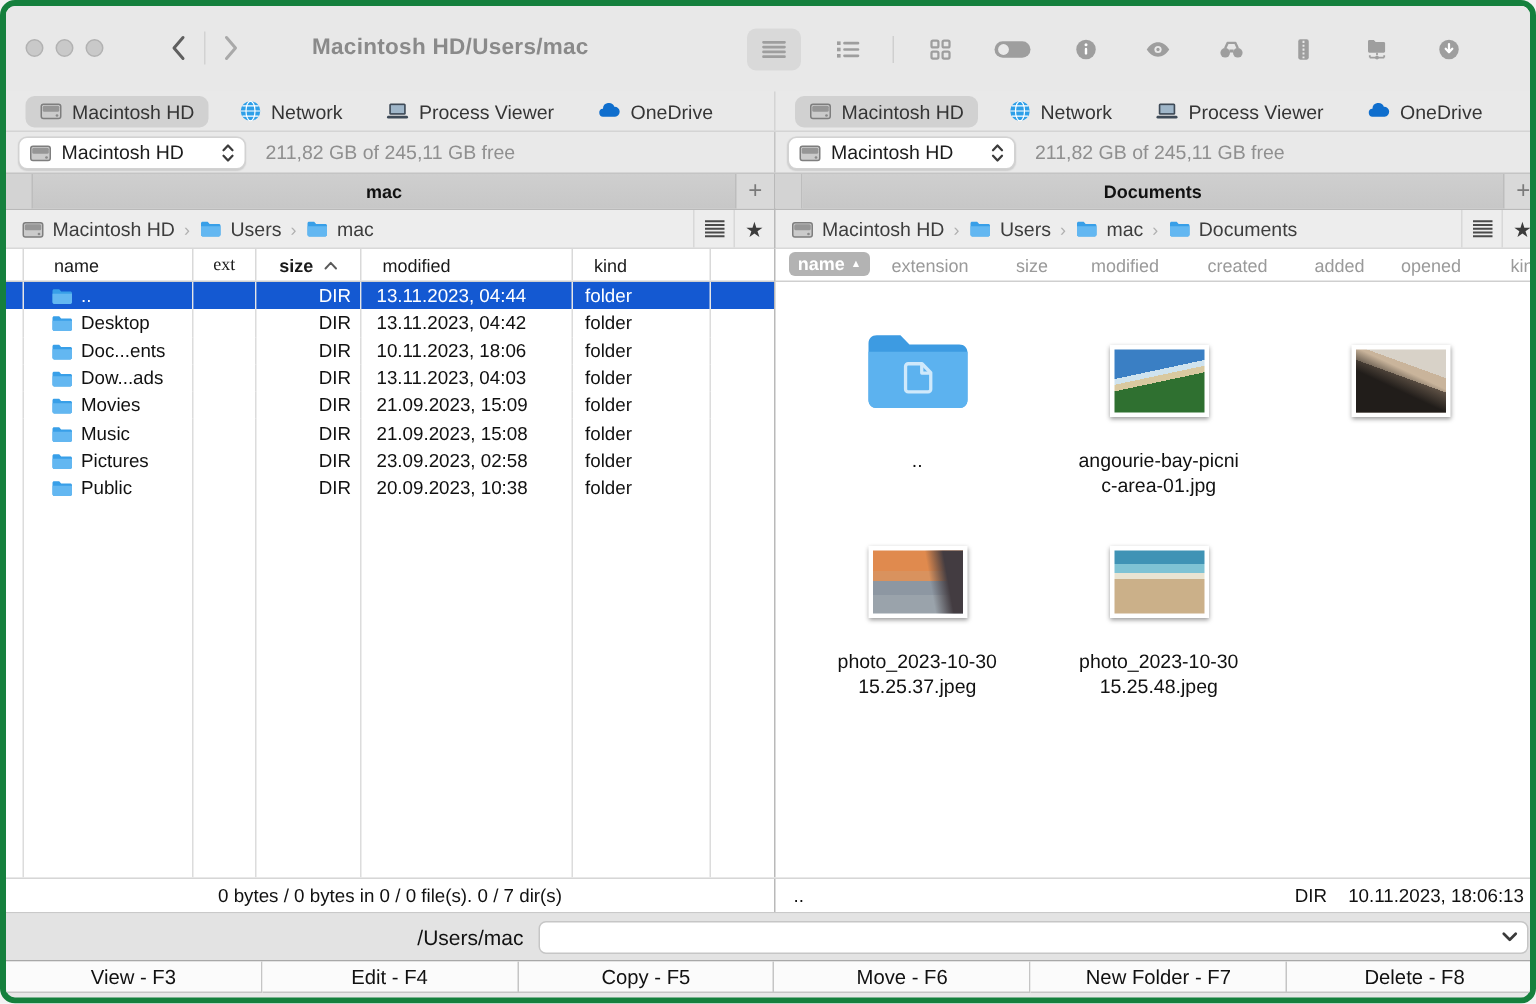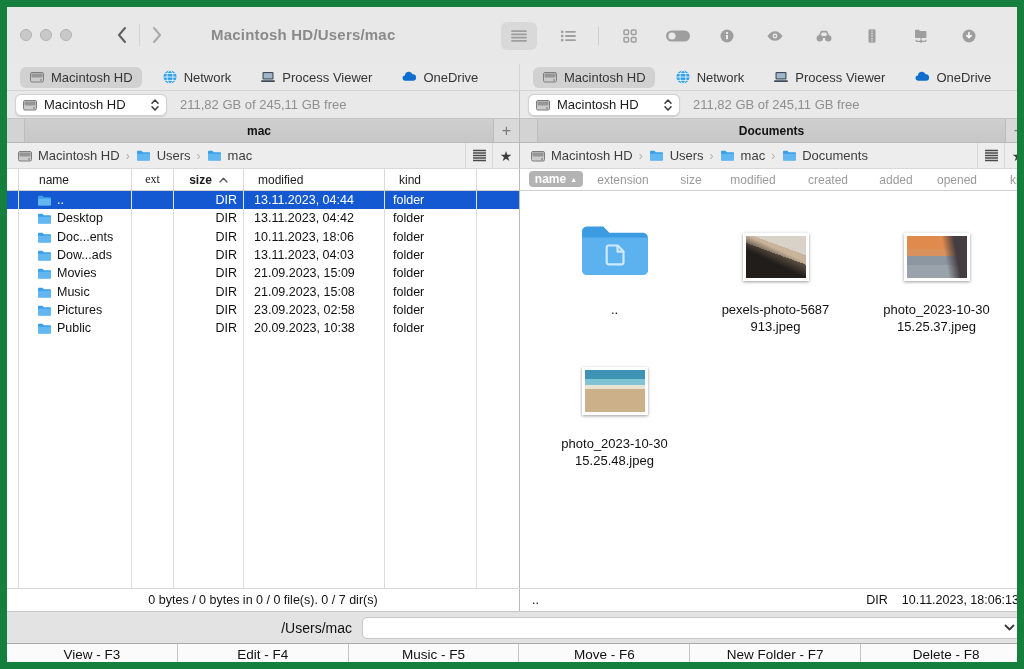--- a/index.html
+++ b/index.html
@@ -1,20 +1,20 @@
 <!DOCTYPE html>
 <html><head>
 <meta charset="utf-8">
 <style>
   html,body{margin:0;padding:0;background:#f2f2f2;}
   *{box-sizing:border-box;}
   .window{
     position:relative;width:1024px;height:669px;margin:0 auto;
-    background:#e8e8e8;border-radius:0;overflow:hidden;
-    border:7px solid #15803d;
+    background:#e8e8e8;border-radius:10px;overflow:hidden;
+    border:4px solid #15803d;
     font-family:"Liberation Sans",sans-serif;
     -webkit-font-smoothing:antialiased;
   }
   .band{position:absolute;left:0;width:1024px;}
   
   .titlebar{top:0;height:57px;background:#e8e8e8;}
   .lights{position:absolute;left:13px;top:22px;display:flex;gap:8px;}
   .light{width:12px;height:12px;border-radius:50%;background:#c9c9c9;border:1px solid #b2b2b2;}
   .navgroup{position:absolute;left:108px;top:17px;display:flex;align-items:center;gap:10px;}
   .navbtn svg{display:block;}
@@ -642,27 +642,34 @@
                   <path d="M39.5 24.8v5.9h5.8" fill="none" stroke="#cfe9fb" stroke-width="2.2" stroke-linejoin="round"></path>
                 </svg>
               </span>
             </div>
             <div class="glabel">
               <div>..</div>
             </div>
           </div>
           <div class="gcell">
             <div class="gicon">
+              <span class="thumb t-angourie">
+                <span class="inner"></span>
+              </span>
+            </div>
+            <div class="glabel">
+              <div>angourie-bay-picni</div>
+              <div>c-area-01.jpg</div>
+            </div>
+          </div>
+          <div class="gcell">
+            <div class="gicon">
               <span class="thumb t-pexels">
                 <span class="inner"></span>
               </span>
-            </div>
-            <div class="glabel">
-              <div>pexels-photo-5687</div>
-              <div>913.jpeg</div>
             </div>
           </div>
           <div class="gcell">
             <div class="gicon">
               <span class="thumb t-sunset">
                 <span class="inner"></span>
               </span>
             </div>
             <div class="glabel">
               <div>photo_2023-10-30</div>
@@ -701,19 +708,19 @@
         <svg width="11" height="7" viewBox="0 0 11 7">
             <path d="M1.5 1.5 L5.5 5.5 L9.5 1.5" stroke="#3a3a3a" stroke-width="1.8" fill="none" stroke-linecap="round" stroke-linejoin="round"></path>
           </svg>
       </span>
     </span>
   </div>
 
   <div class="band buttonbar" id="fbuttons">
       <div class="fbtn">View - F3</div>
       <div class="fbtn">Edit - F4</div>
-      <div class="fbtn">Music - F5</div>
+      <div class="fbtn">Copy - F5</div>
       <div class="fbtn">Move - F6</div>
       <div class="fbtn">New Folder - F7</div>
       <div class="fbtn">Delete - F8</div>
     </div>
 
 </div>
 
 </body></html>

